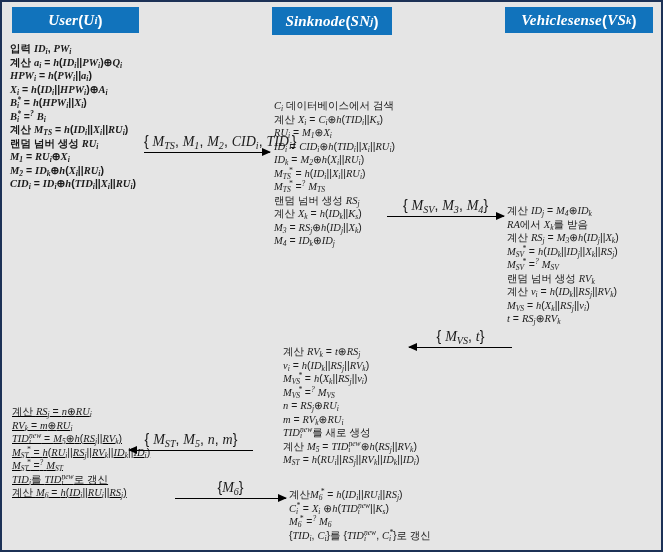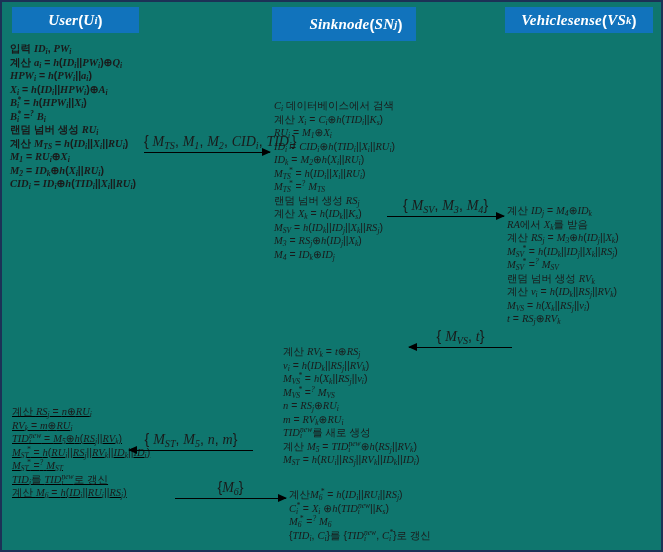--- a/index.html
+++ b/index.html
@@ -1,28 +1,28 @@
 <!DOCTYPE html>
 <html><head>
 <meta charset="utf-8">
 <style>
   html,body { margin:0; padding:0; background:#ffffff; }
   .canvas {
     position:relative; width:663px; height:552px; box-sizing:border-box;
-    background:#0f766e; border:2px solid #1c3156; overflow:hidden;
+    background:#e5e5e5; border:2px solid #1c3156; overflow:hidden;
     font-family:"Liberation Sans", sans-serif;
   }
   .hdr {
     position:absolute; background:#1173bc; color:#ffffff;
     font-size:15px; font-weight:bold; letter-spacing:0.2px;
     display:flex; align-items:center; justify-content:center;
     white-space:nowrap;
   }
   #hdr-user    { left:10px;  top:5px; width:127px; height:26px; }
-  #hdr-sink    { left:270px; top:5px; width:120px; height:34px;padding-left:24px; }
+  #hdr-sink    { left:270px; top:5px; width:120px; height:28px; }
   #hdr-vehicle { left:503px; top:5px; width:148px; height:26px; }
 
   .block { position:absolute; }
   .line {
     font-size:10.5px; line-height:13.5px; white-space:nowrap; color:#1a1a1a;
   }
   .mv { font-family:"Liberation Serif","DejaVu Serif",serif; font-style:italic; }
   .canvas sub, .canvas sup {
     font-family:"Liberation Serif","DejaVu Serif",serif; font-style:italic;
     font-size:0.72em; line-height:0;
@@ -66,37 +66,36 @@
   <div class="hdr" id="hdr-sink"><span class="mv">Sink</span> <span class="mv">node</span>(<span class="mv">SN</span><sub><span class="mv">j</span></sub>)</div>
   <div class="hdr" id="hdr-vehicle"><span class="mv">Vehicle</span> <span class="mv">sense</span>(<span class="mv">VS</span><sub><span class="mv">k</span></sub>)</div>
 
   <div class="block" id="blk-user1">
       <div class="line">입력 <span class="mv">ID</span><sub><span class="mv">i</span></sub>, <span class="mv">PW</span><sub><span class="mv">i</span></sub></div>
       <div class="line">계산 <span class="mv">a</span><sub><span class="mv">i</span></sub> = <span class="mv">h</span>(<span class="mv">ID</span><sub><span class="mv">i</span></sub>||<span class="mv">PW</span><sub><span class="mv">i</span></sub>)⊕<span class="mv">Q</span><sub><span class="mv">i</span></sub></div>
       <div class="line"><span class="mv">HPW</span><sub><span class="mv">i</span></sub> = <span class="mv">h</span>(<span class="mv">PW</span><sub><span class="mv">i</span></sub>||<span class="mv">a</span><sub><span class="mv">i</span></sub>)</div>
       <div class="line"><span class="mv">X</span><sub><span class="mv">i</span></sub> = <span class="mv">h</span>(<span class="mv">ID</span><sub><span class="mv">i</span></sub>||<span class="mv">HPW</span><sub><span class="mv">i</span></sub>)⊕<span class="mv">A</span><sub><span class="mv">i</span></sub></div>
       <div class="line"><span class="mv">B</span><sub><span class="mv">i</span></sub><sup>*</sup> = <span class="mv">h</span>(<span class="mv">HPW</span><sub><span class="mv">i</span></sub>||<span class="mv">X</span><sub><span class="mv">i</span></sub>)</div>
       <div class="line"><span class="mv">B</span><sub><span class="mv">i</span></sub><sup>*</sup> =<sup>?</sup> <span class="mv">B</span><sub><span class="mv">i</span></sub></div>
+      <div class="line">계산 <span class="mv">M</span><sub><span class="mv">TS</span></sub> = <span class="mv">h</span>(<span class="mv">ID</span><sub><span class="mv">i</span></sub>||<span class="mv">X</span><sub><span class="mv">i</span></sub>||<span class="mv">RU</span><sub><span class="mv">i</span></sub>)</div>
       <div class="line">랜덤 넘버 생성 <span class="mv">RU</span><sub><span class="mv">i</span></sub></div>
-      <div class="line">계산 <span class="mv">M</span><sub><span class="mv">TS</span></sub> = <span class="mv">h</span>(<span class="mv">ID</span><sub><span class="mv">i</span></sub>||<span class="mv">X</span><sub><span class="mv">i</span></sub>||<span class="mv">RU</span><sub><span class="mv">i</span></sub>)</div>
       <div class="line"><span class="mv">M</span><sub>1</sub> = <span class="mv">RU</span><sub><span class="mv">i</span></sub>⊕<span class="mv">X</span><sub><span class="mv">i</span></sub></div>
       <div class="line"><span class="mv">M</span><sub>2</sub> = <span class="mv">ID</span><sub><span class="mv">k</span></sub>⊕<span class="mv">h</span>(<span class="mv">X</span><sub><span class="mv">i</span></sub>||<span class="mv">RU</span><sub><span class="mv">i</span></sub>)</div>
       <div class="line"><span class="mv">CID</span><sub><span class="mv">i</span></sub> = <span class="mv">ID</span><sub><span class="mv">i</span></sub>⊕<span class="mv">h</span>(<span class="mv">TID</span><sub><span class="mv">i</span></sub>||<span class="mv">X</span><sub><span class="mv">i</span></sub>||<span class="mv">RU</span><sub><span class="mv">i</span></sub>)</div>
     </div>
   <div class="block" id="blk-sink1">
       <div class="line"><span class="mv">C</span><sub><span class="mv">i</span></sub> 데이터베이스에서 검색</div>
       <div class="line">계산 <span class="mv">X</span><sub><span class="mv">i</span></sub> = <span class="mv">C</span><sub><span class="mv">i</span></sub>⊕<span class="mv">h</span>(<span class="mv">TID</span><sub><span class="mv">i</span></sub>||<span class="mv">K</span><sub><span class="mv">s</span></sub>)</div>
       <div class="line"><span class="mv">RU</span><sub><span class="mv">i</span></sub> = <span class="mv">M</span><sub>1</sub>⊕<span class="mv">X</span><sub><span class="mv">i</span></sub></div>
       <div class="line"><span class="mv">ID</span><sub><span class="mv">i</span></sub> = <span class="mv">CID</span><sub><span class="mv">i</span></sub>⊕<span class="mv">h</span>(<span class="mv">TID</span><sub><span class="mv">i</span></sub>||<span class="mv">X</span><sub><span class="mv">i</span></sub>||<span class="mv">RU</span><sub><span class="mv">i</span></sub>)</div>
       <div class="line"><span class="mv">ID</span><sub><span class="mv">k</span></sub> = <span class="mv">M</span><sub>2</sub>⊕<span class="mv">h</span>(<span class="mv">X</span><sub><span class="mv">i</span></sub>||<span class="mv">RU</span><sub><span class="mv">i</span></sub>)</div>
       <div class="line"><span class="mv">M</span><sub><span class="mv">TS</span></sub><sup>*</sup> = <span class="mv">h</span>(<span class="mv">ID</span><sub><span class="mv">i</span></sub>||<span class="mv">X</span><sub><span class="mv">i</span></sub>||<span class="mv">RU</span><sub><span class="mv">i</span></sub>)</div>
       <div class="line"><span class="mv">M</span><sub><span class="mv">TS</span></sub><sup>*</sup> =<sup>?</sup> <span class="mv">M</span><sub><span class="mv">TS</span></sub></div>
       <div class="line">랜덤 넘버 생성 <span class="mv">RS</span><sub><span class="mv">j</span></sub></div>
       <div class="line">계산 <span class="mv">X</span><sub><span class="mv">k</span></sub> = <span class="mv">h</span>(<span class="mv">ID</span><sub><span class="mv">k</span></sub>||<span class="mv">K</span><sub><span class="mv">s</span></sub>)</div>
-      <div class="line"><span class="mv">M</span><sub><span class="mv">SV</span></sub> = <span class="mv">h</span>(<span class="mv">ID</span><sub><span class="mv">k</span></sub>||<span class="mv">ID</span><sub><span class="mv">j</span></sub>||<span class="mv">X</span><sub><span class="mv">k</span></sub>||<span class="mv">RS</span><sub><span class="mv">j</span></sub>)</div>
       <div class="line"><span class="mv">M</span><sub>3</sub> = <span class="mv">RS</span><sub><span class="mv">j</span></sub>⊕<span class="mv">h</span>(<span class="mv">ID</span><sub><span class="mv">j</span></sub>||<span class="mv">X</span><sub><span class="mv">k</span></sub>)</div>
       <div class="line"><span class="mv">M</span><sub>4</sub> = <span class="mv">ID</span><sub><span class="mv">k</span></sub>⊕<span class="mv">ID</span><sub><span class="mv">j</span></sub></div>
     </div>
   <div class="block" id="blk-vehicle1">
       <div class="line">계산 <span class="mv">ID</span><sub><span class="mv">j</span></sub> = <span class="mv">M</span><sub>4</sub>⊕<span class="mv">ID</span><sub><span class="mv">k</span></sub></div>
       <div class="line"><span class="mv">RA</span>에서 <span class="mv">X</span><sub><span class="mv">k</span></sub>를 받음</div>
       <div class="line">계산 <span class="mv">RS</span><sub><span class="mv">j</span></sub> = <span class="mv">M</span><sub>3</sub>⊕<span class="mv">h</span>(<span class="mv">ID</span><sub><span class="mv">j</span></sub>||<span class="mv">X</span><sub><span class="mv">k</span></sub>)</div>
       <div class="line"><span class="mv">M</span><sub><span class="mv">SV</span></sub><sup>*</sup> = <span class="mv">h</span>(<span class="mv">ID</span><sub><span class="mv">k</span></sub>||<span class="mv">ID</span><sub><span class="mv">j</span></sub>||<span class="mv">X</span><sub><span class="mv">k</span></sub>||<span class="mv">RS</span><sub><span class="mv">j</span></sub>)</div>
       <div class="line"><span class="mv">M</span><sub><span class="mv">SV</span></sub><sup>*</sup> =<sup>?</sup> <span class="mv">M</span><sub><span class="mv">SV</span></sub></div>
       <div class="line">랜덤 넘버 생성 <span class="mv">RV</span><sub><span class="mv">k</span></sub></div>

